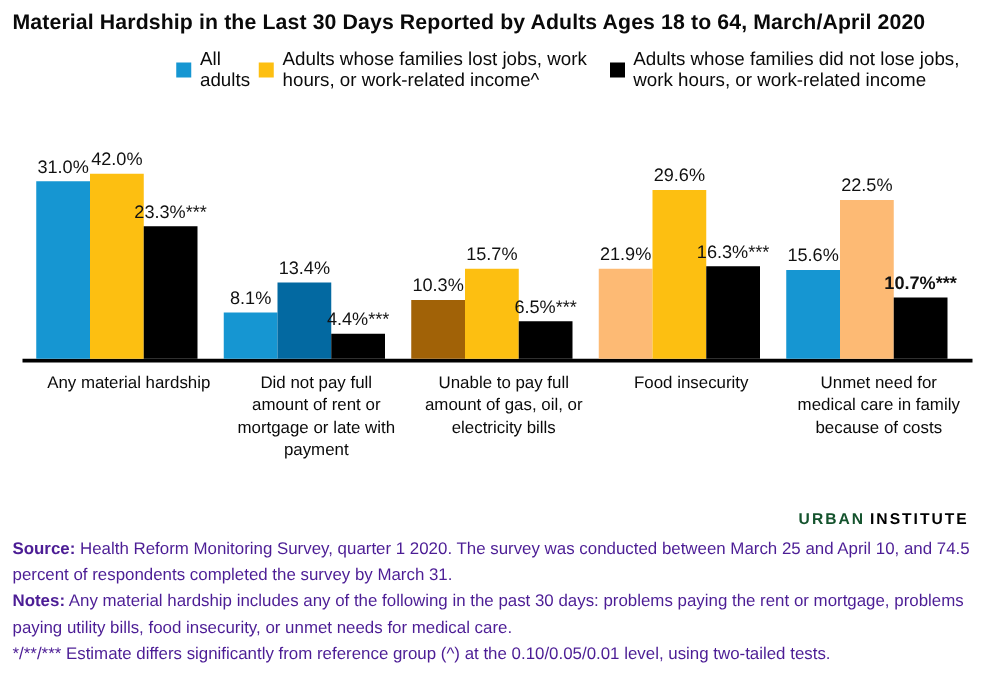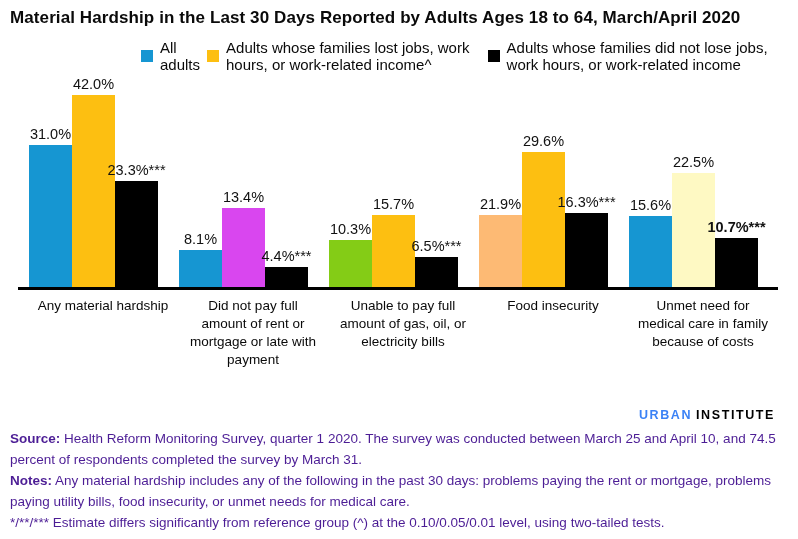--- a/index.html
+++ b/index.html
@@ -21,21 +21,21 @@
     margin-bottom:3px; font-size:14.5px; white-space:nowrap; color:#111; }
 
   .axis-line { margin-left:8px; width:760px; height:3px; background:#000; }
 
   .xlabels { display:flex; padding-left:18px; margin-top:7px; }
   .xlabel { width:150px; text-align:center; font-size:13.5px; line-height:1.33;
     padding:0 6px; }
 
   .branding { position:absolute; right:23px; top:408px; font-size:12.5px;
     font-weight:bold; letter-spacing:1.6px; }
-  .branding .urban { color:#3b82f6; }
+  .branding .urban { color:#14532d; }
   .branding .institute { color:#000000; margin-left:4px; }
 
   .footer { position:absolute; left:10px; top:428px; width:780px;
     font-size:13.5px; line-height:21px; color:#4c1d95; }
   .footer b { font-weight:bold; }
 </style>
 </head>
 <body>
 
 <div class="figure">
@@ -55,40 +55,40 @@
         <span class="legend-swatch" style="background: rgb(0, 0, 0);"></span>
         <span>Adults whose families did not lose jobs, work hours, or work-related income</span>
       </div>
     </div>
 
   <div class="plot" id="plot">
       <div class="bar-group">
         <div class="bar" style="background: rgb(22, 150, 210); height: 142px;">
           <span class="bar-value">31.0%</span>
         </div>
-        <div class="bar" style="background: rgb(253, 191, 17); height: 192px;">
+        <div class="bar" style="background: rgb(253, 191, 17); height: 148px;">
           <span class="bar-value">42.0%</span>
         </div>
         <div class="bar" style="background: rgb(0, 0, 0); height: 106px;">
           <span class="bar-value">23.3%***</span>
         </div>
       </div>
       <div class="bar-group">
         <div class="bar" style="background: rgb(22, 150, 210); height: 37px;">
           <span class="bar-value">8.1%</span>
         </div>
-        <div class="bar" style="background: #d946ef; height: 79px;">
+        <div class="bar" style="background: #0369a1; height: 61px;">
           <span class="bar-value">13.4%</span>
         </div>
         <div class="bar" style="background: rgb(0, 0, 0); height: 20px;">
           <span class="bar-value">4.4%***</span>
         </div>
       </div>
       <div class="bar-group">
-        <div class="bar" style="background: #84cc16; height: 47px;">
+        <div class="bar" style="background: #a16207; height: 47px;">
           <span class="bar-value">10.3%</span>
         </div>
         <div class="bar" style="background: rgb(253, 191, 17); height: 72px;">
           <span class="bar-value">15.7%</span>
         </div>
         <div class="bar" style="background: rgb(0, 0, 0); height: 30px;">
           <span class="bar-value">6.5%***</span>
         </div>
       </div>
       <div class="bar-group">
@@ -99,21 +99,21 @@
           <span class="bar-value">29.6%</span>
         </div>
         <div class="bar" style="background: rgb(0, 0, 0); height: 74px;">
           <span class="bar-value">16.3%***</span>
         </div>
       </div>
       <div class="bar-group">
         <div class="bar" style="background: rgb(22, 150, 210); height: 71px;">
           <span class="bar-value">15.6%</span>
         </div>
-        <div class="bar" style="background: #fef9c3; height: 114px;">
+        <div class="bar" style="background: #fdba74; height: 127px;">
           <span class="bar-value">22.5%</span>
         </div>
         <div class="bar" style="background: rgb(0, 0, 0); height: 49px; font-weight: bold;">
           <span class="bar-value">10.7%***</span>
         </div>
       </div>
     </div>
 
   <div class="axis-line"></div>
 

